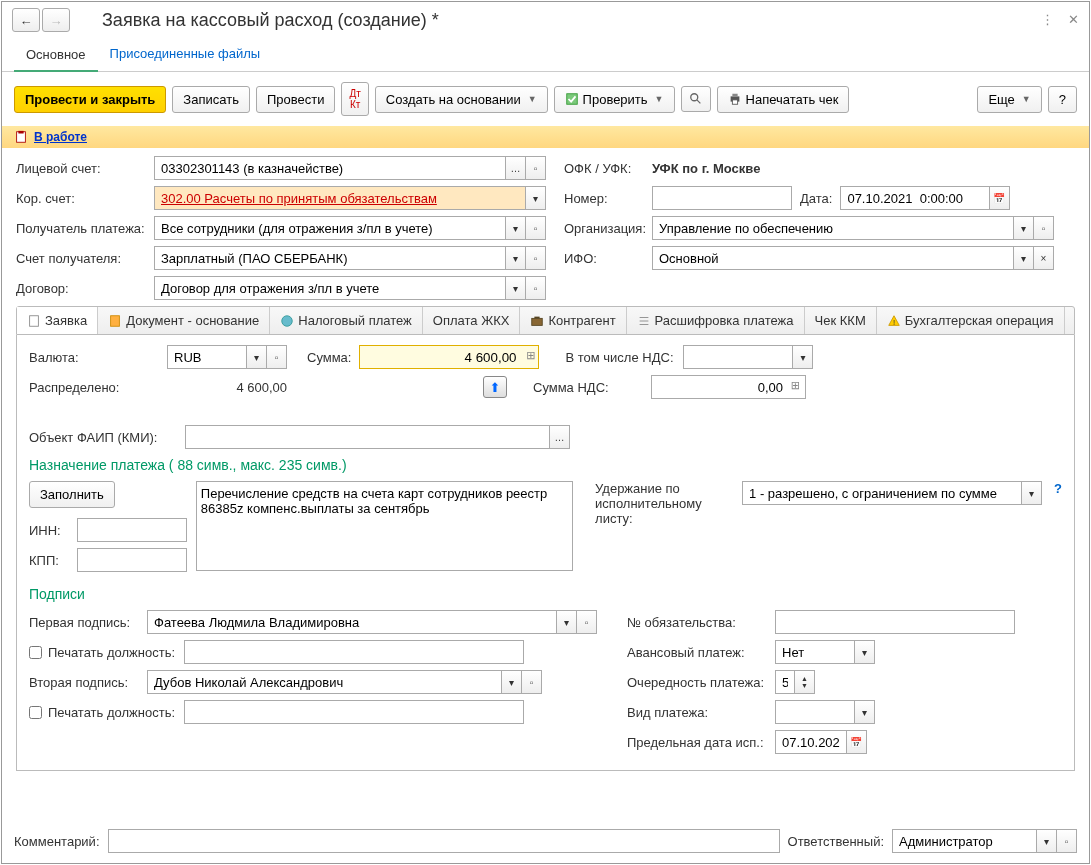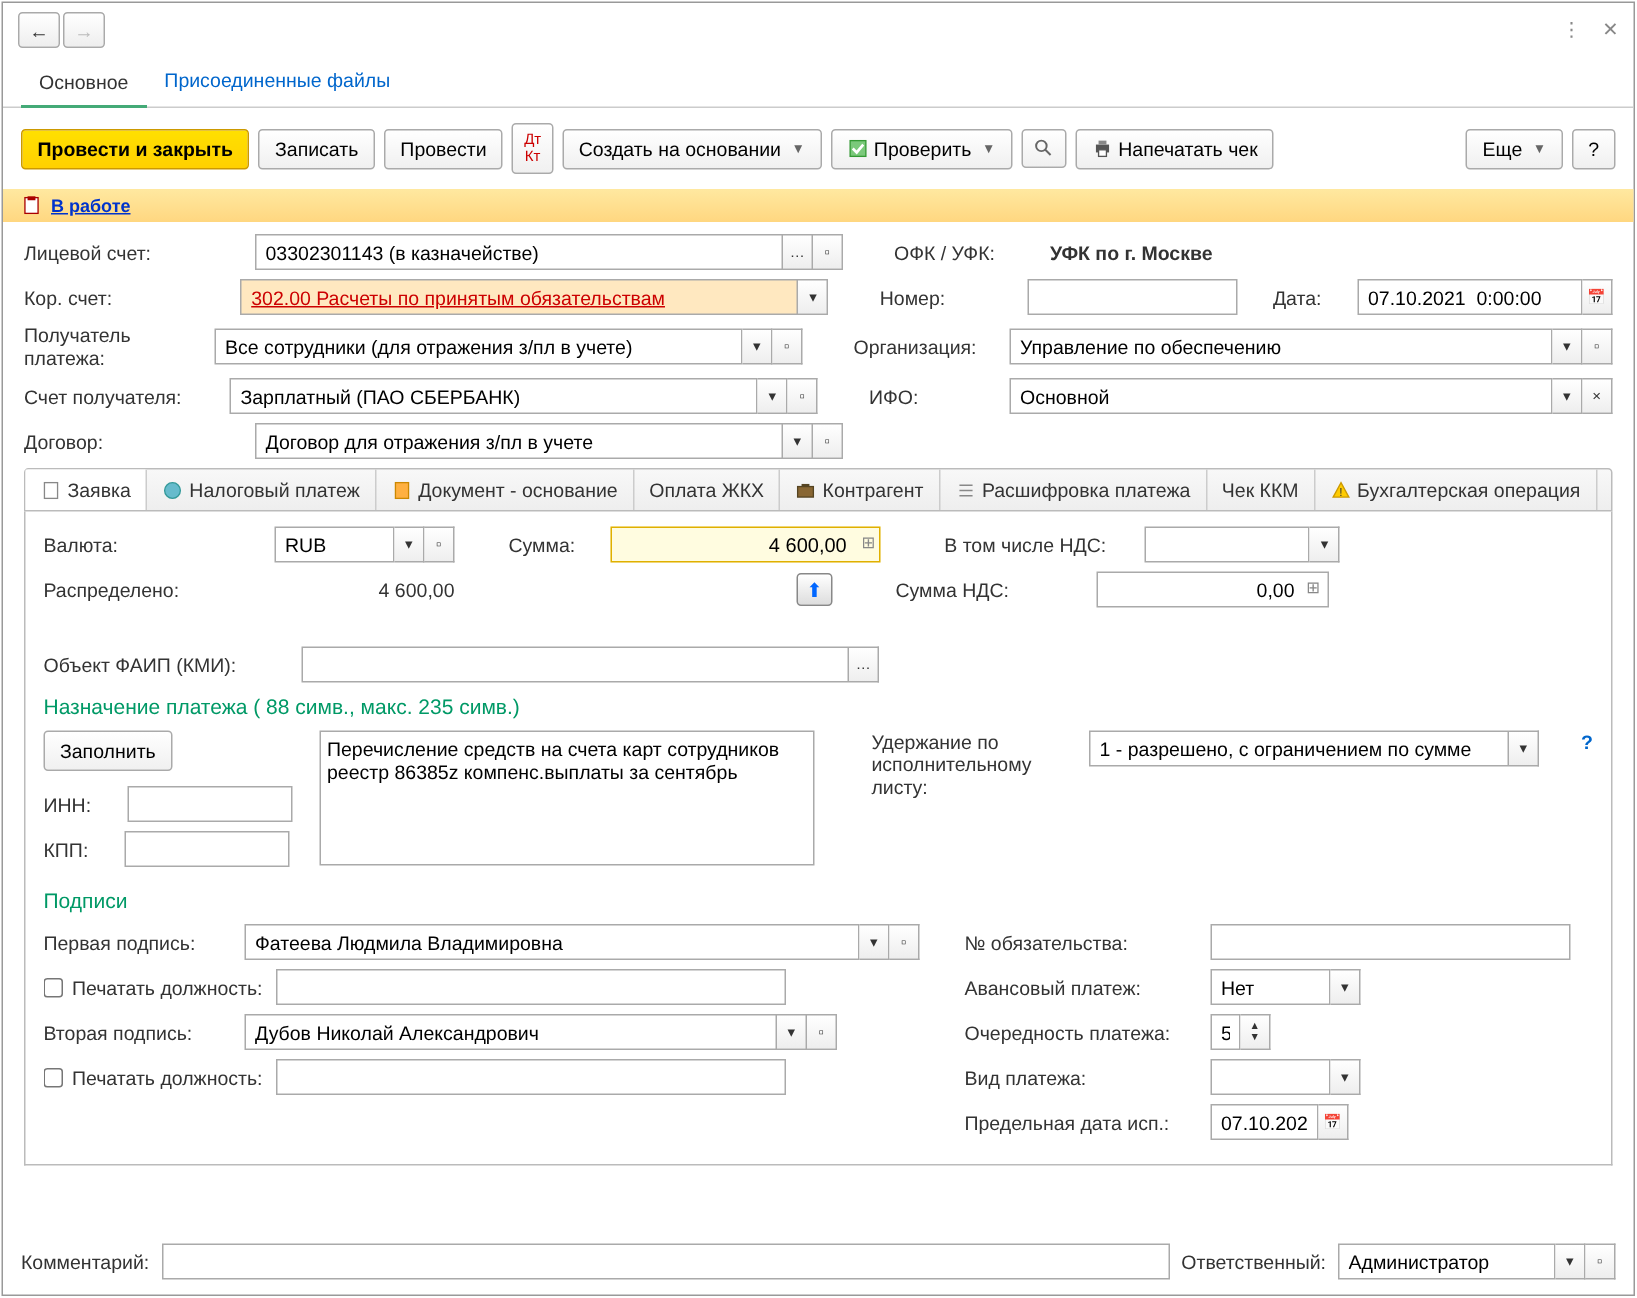--- a/index.html
+++ b/index.html
@@ -16,21 +16,21 @@
 .navtab.active { color: #333; border-bottom: 2px solid #4a7; position: relative; top: 1px; }
 .toolbar { display: flex; gap: 6px; padding: 10px 12px; align-items: center; flex-wrap: wrap; }
 .btn { border: 1px solid #aaa; background: linear-gradient(#fff,#f0f0f0); padding: 5px 10px; border-radius: 3px; cursor: pointer; font-size: 13px; display: flex; align-items: center; gap: 4px; }
 .btn.yellow { background: linear-gradient(#ffe000,#ffd000); border-color: #cc9900; font-weight: bold; }
 .btn.icon-only { padding: 5px 7px; }
 .dropdown-arrow { font-size: 9px; color: #666; margin-left: 3px; }
 .spacer { flex: 1; }
 .status-bar { background: linear-gradient(#ffe8a0,#ffd780); padding: 4px 12px; display: flex; align-items: center; gap: 6px; }
 .status-link { color: #0033cc; text-decoration: underline; font-weight: bold; cursor: pointer; font-size: 12px; }
 .form { padding: 8px 14px; }
-.row { display: flex; align-items: center; margin-bottom: 6px; gap: 24px; }
+.row { display: flex; align-items: center; margin-bottom: 6px; gap: 8px; }
 .label { width: 130px; font-size: 13px; }
 .input-group { display: flex; align-items: stretch; }
 .input { border: 1px solid #aaa; padding: 3px 6px; font-size: 13px; background: #fff; height: 24px; }
 .input.highlight { background: #ffe8c0; color: #c00; text-decoration: underline; }
 .addon { border: 1px solid #aaa; border-left: none; width: 20px; display: flex; align-items: center; justify-content: center; background: linear-gradient(#fff,#eee); cursor: pointer; font-size: 10px; }
 .bold-text { font-weight: bold; }
 .tabstrip { display: flex; border: 1px solid #bbb; background: linear-gradient(#f8f8f8,#eee); border-radius: 3px 3px 0 0; margin-top: 6px; }
 .tab { padding: 6px 10px; border-right: 1px solid #ccc; cursor: pointer; display: flex; align-items: center; gap: 4px; font-size: 13px; }
 .tab.active { background: #fff; }
 .tab-content { border: 1px solid #bbb; border-top: none; padding: 10px 12px; }
@@ -44,20 +44,21 @@
 svg.ic { width: 14px; height: 14px; }
 .help-link { color: #0066cc; font-weight: bold; margin-left: 4px; cursor: pointer; }
 </style>
 </head>
 <body>
 
 <div class="window">
   <div class="topbar">
     <div class="nav-btn">←</div>
     <div class="nav-btn disabled">→</div>
+    <div class="title">Заявка на кассовый расход (создание) *</div>
     <div class="win-icons">
       <span>⋮</span>
       <span>✕</span>
     </div>
   </div>
 
   <div class="navtabs">
     <div class="navtab active">Основное</div>
     <div class="navtab">Присоединенные файлы</div>
   </div>
@@ -179,29 +180,29 @@
 
     <div class="tabstrip">
       <div class="tab active">
           <svg class="ic" viewBox="0 0 16 16">
             <rect x="3" y="2" width="10" height="12" fill="#fff" stroke="#888"></rect>
           </svg>
           <span>Заявка</span>
         </div>
       <div class="tab">
           <svg class="ic" viewBox="0 0 16 16">
+            <rect x="3" y="2" width="10" height="12" fill="#ffb040" stroke="#c80"></rect>
+          </svg>
+          <span>Документ - основание</span>
+        </div>
+      <div class="tab">
+          <svg class="ic" viewBox="0 0 16 16">
             <circle cx="8" cy="8" r="6" fill="#6bc" stroke="#399"></circle>
           </svg>
           <span>Налоговый платеж</span>
-        </div>
-      <div class="tab">
-          <svg class="ic" viewBox="0 0 16 16">
-            <rect x="3" y="2" width="10" height="12" fill="#ffb040" stroke="#c80"></rect>
-          </svg>
-          <span>Документ - основание</span>
         </div>
       <div class="tab">
           <span>Оплата ЖКХ</span>
         </div>
       <div class="tab">
           <svg class="ic" viewBox="0 0 16 16">
             <rect x="2" y="5" width="12" height="8" fill="#863" stroke="#542"></rect>
             <rect x="5" y="3" width="6" height="2" fill="#542"></rect>
           </svg>
           <span>Контрагент</span>

